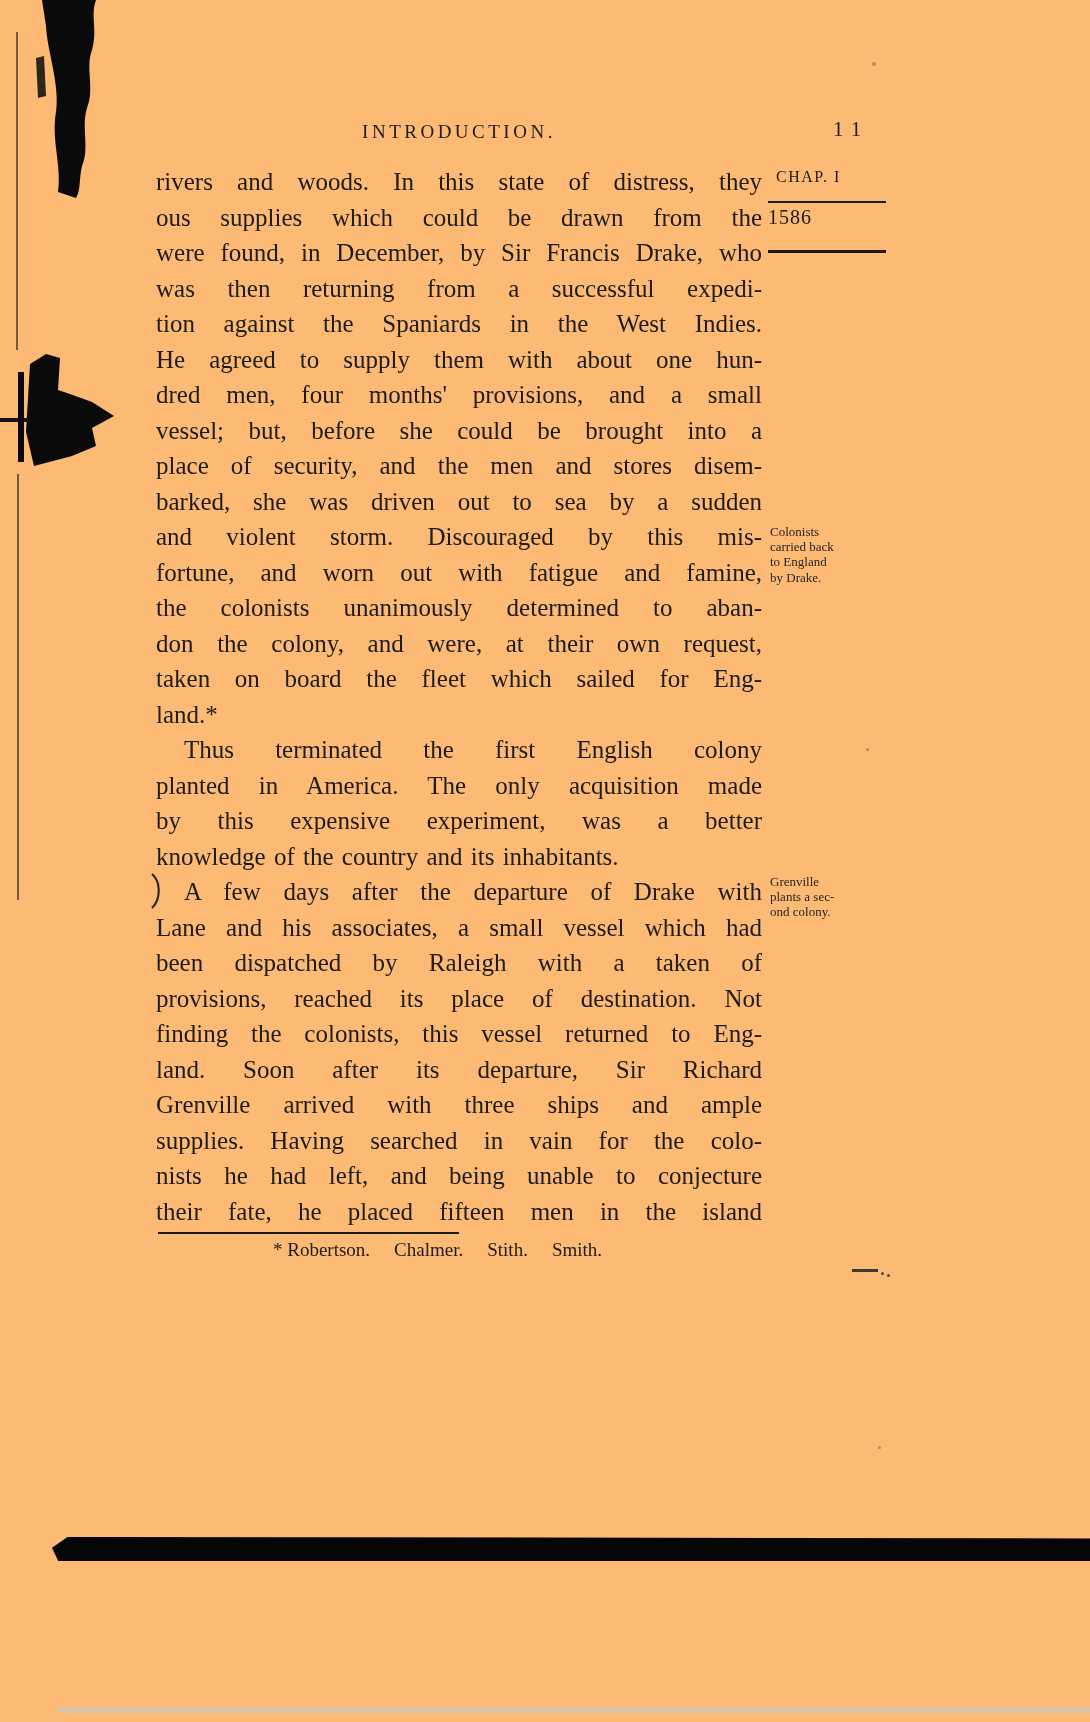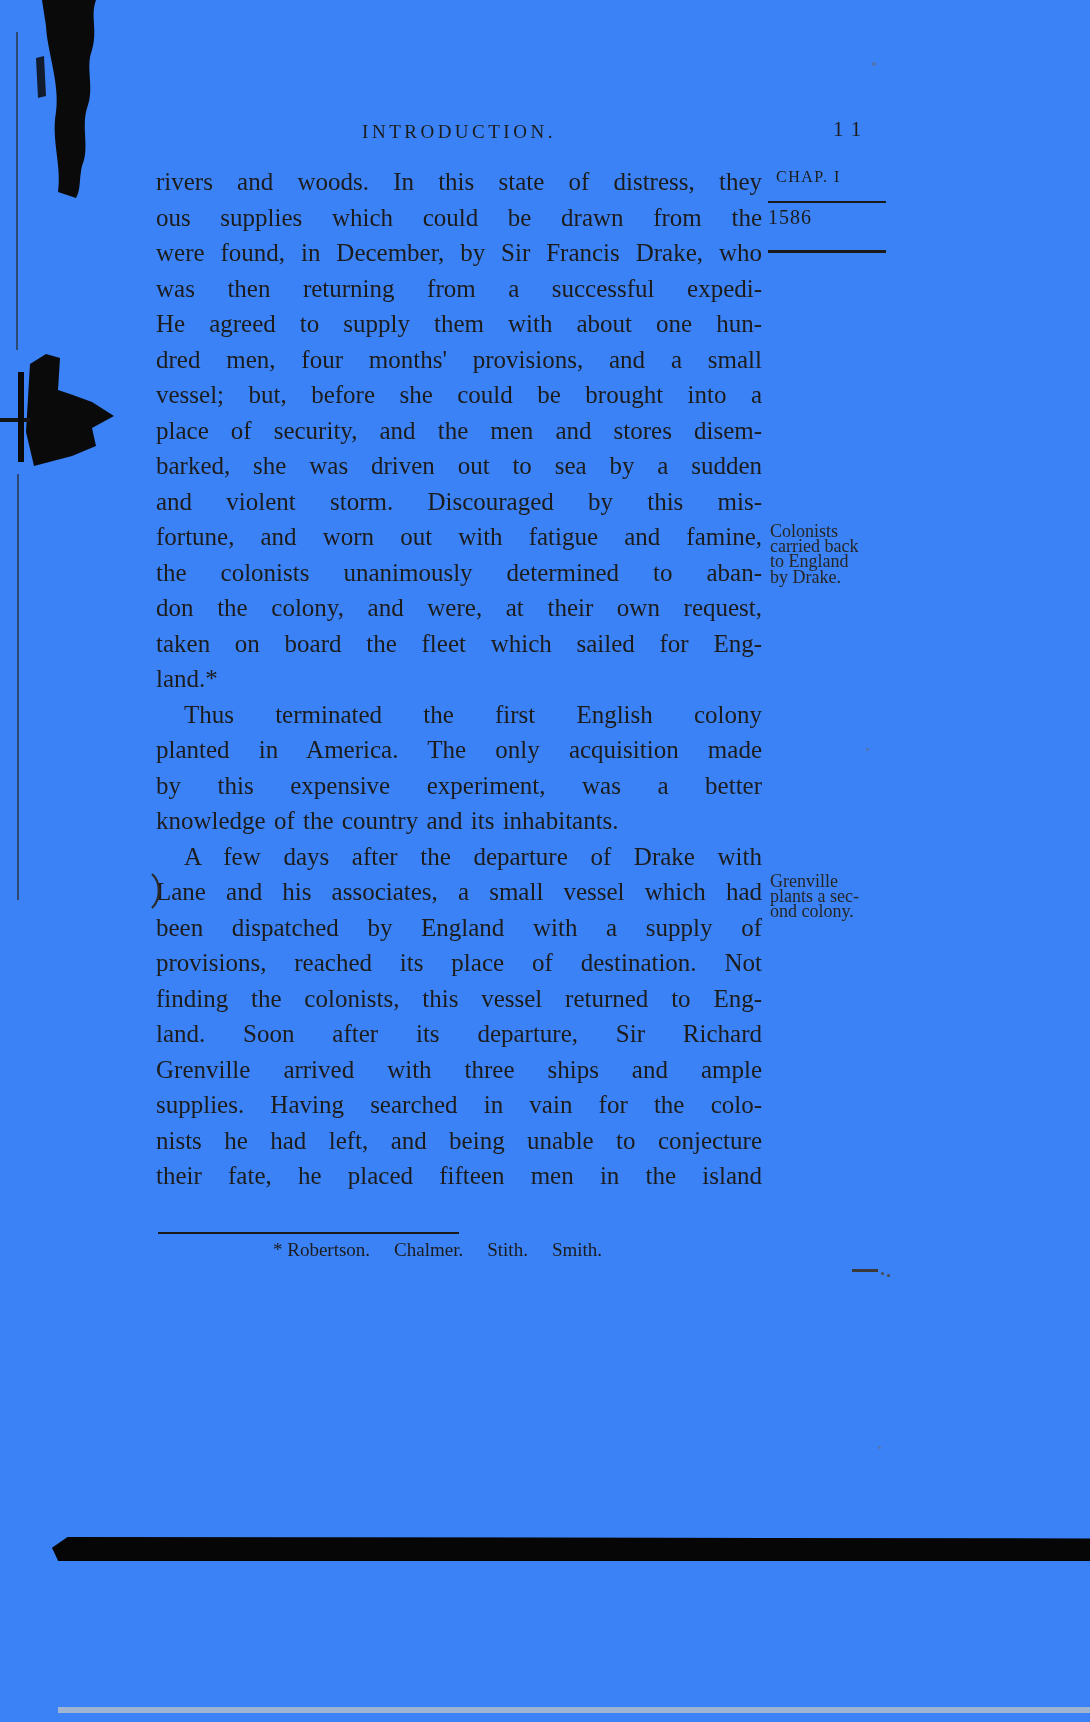--- a/index.html
+++ b/index.html
@@ -1,20 +1,20 @@
 <!DOCTYPE html>
 <html><head>
 <meta charset="utf-8">
 <style>
   html, body { margin: 0; padding: 0; }
   #page {
     position: relative;
     width: 1090px;
     height: 1722px;
-    background: #3b82f6;
+    background: #fdba74;
     overflow: hidden;
     font-family: "Liberation Serif", "DejaVu Serif", serif;
     color: #1c1c1c;
   }
 
   
   .running-title {
     position: absolute; left: 156px; top: 121px; width: 606px;
     text-align: center; font-size: 19px; letter-spacing: 3.5px;
   }
@@ -39,21 +39,21 @@
   }
   .sidenote-year {
     position: absolute; left: 768px; top: 206px; width: 116px;
     text-align: left; font-size: 20px; letter-spacing: 1px;
   }
   .rule { position: absolute; background: #1a1a1a; }
   .rule-chap   { left: 768px; top: 201px; width: 118px; height: 2px; }
   .rule-year   { left: 768px; top: 250px; width: 118px; height: 2.5px; }
   .sidenote {
     position: absolute; left: 770px; width: 130px;
-    font-size: 18px; line-height: 15.2px; color: #262626;
+    font-size: 13px; line-height: 15.2px; color: #262626;
   }
   .sidenote-colonists { top: 524px; }
   .sidenote-grenville { top: 874px; }
 
   
   .footnote-rule { left: 158px; top: 1232px; width: 301px; height: 2px; }
   .footnote {
     position: absolute; left: 273px; top: 1239px;
     font-size: 19px; display: flex; gap: 24px;
   }
@@ -102,20 +102,21 @@
       <div class="sidenote-line">plants a sec-</div>
       <div class="sidenote-line">ond colony.</div>
     </div>
 
   <div class="body-text">
     <div class="para ends">
         <div class="line">rivers and woods.  In this state of distress, they</div>
         <div class="line">ous supplies which could be drawn from the</div>
         <div class="line">were found, in December, by Sir Francis Drake, who</div>
         <div class="line">was then returning from a successful expedi-</div>
+        <div class="line">tion against the Spaniards in the West Indies.</div>
         <div class="line">He agreed to supply them with about one hun-</div>
         <div class="line">dred men, four months' provisions, and a small</div>
         <div class="line">vessel; but, before she could be brought into a</div>
         <div class="line">place of security, and the men and stores disem-</div>
         <div class="line">barked, she was driven out to sea by a sudden</div>
         <div class="line">and violent storm.  Discouraged by this mis-</div>
         <div class="line">fortune, and worn out with fatigue and famine,</div>
         <div class="line">the colonists unanimously determined to aban-</div>
         <div class="line">don the colony, and were, at their own request,</div>
         <div class="line">taken on board the fleet which sailed for Eng-</div>
@@ -123,21 +124,21 @@
       </div>
     <div class="para ends indent">
         <div class="line">Thus terminated the first English colony</div>
         <div class="line">planted in America.  The only acquisition made</div>
         <div class="line">by this expensive experiment, was a better</div>
         <div class="line">knowledge of the country and its inhabitants.</div>
       </div>
     <div class="para cont indent">
         <div class="line">A few days after the departure of Drake with</div>
         <div class="line">Lane and his associates, a small vessel which had</div>
-        <div class="line">been dispatched by England with a supply of</div>
+        <div class="line">been dispatched by Raleigh with a taken of</div>
         <div class="line">provisions, reached its place of destination.  Not</div>
         <div class="line">finding the colonists, this vessel returned to Eng-</div>
         <div class="line">land.  Soon after its departure, Sir Richard</div>
         <div class="line">Grenville arrived with three ships and ample</div>
         <div class="line">supplies.  Having searched in vain for the colo-</div>
         <div class="line">nists he had left, and being unable to conjecture</div>
         <div class="line">their fate, he placed fifteen men in the island</div>
       </div>
   </div>
 

